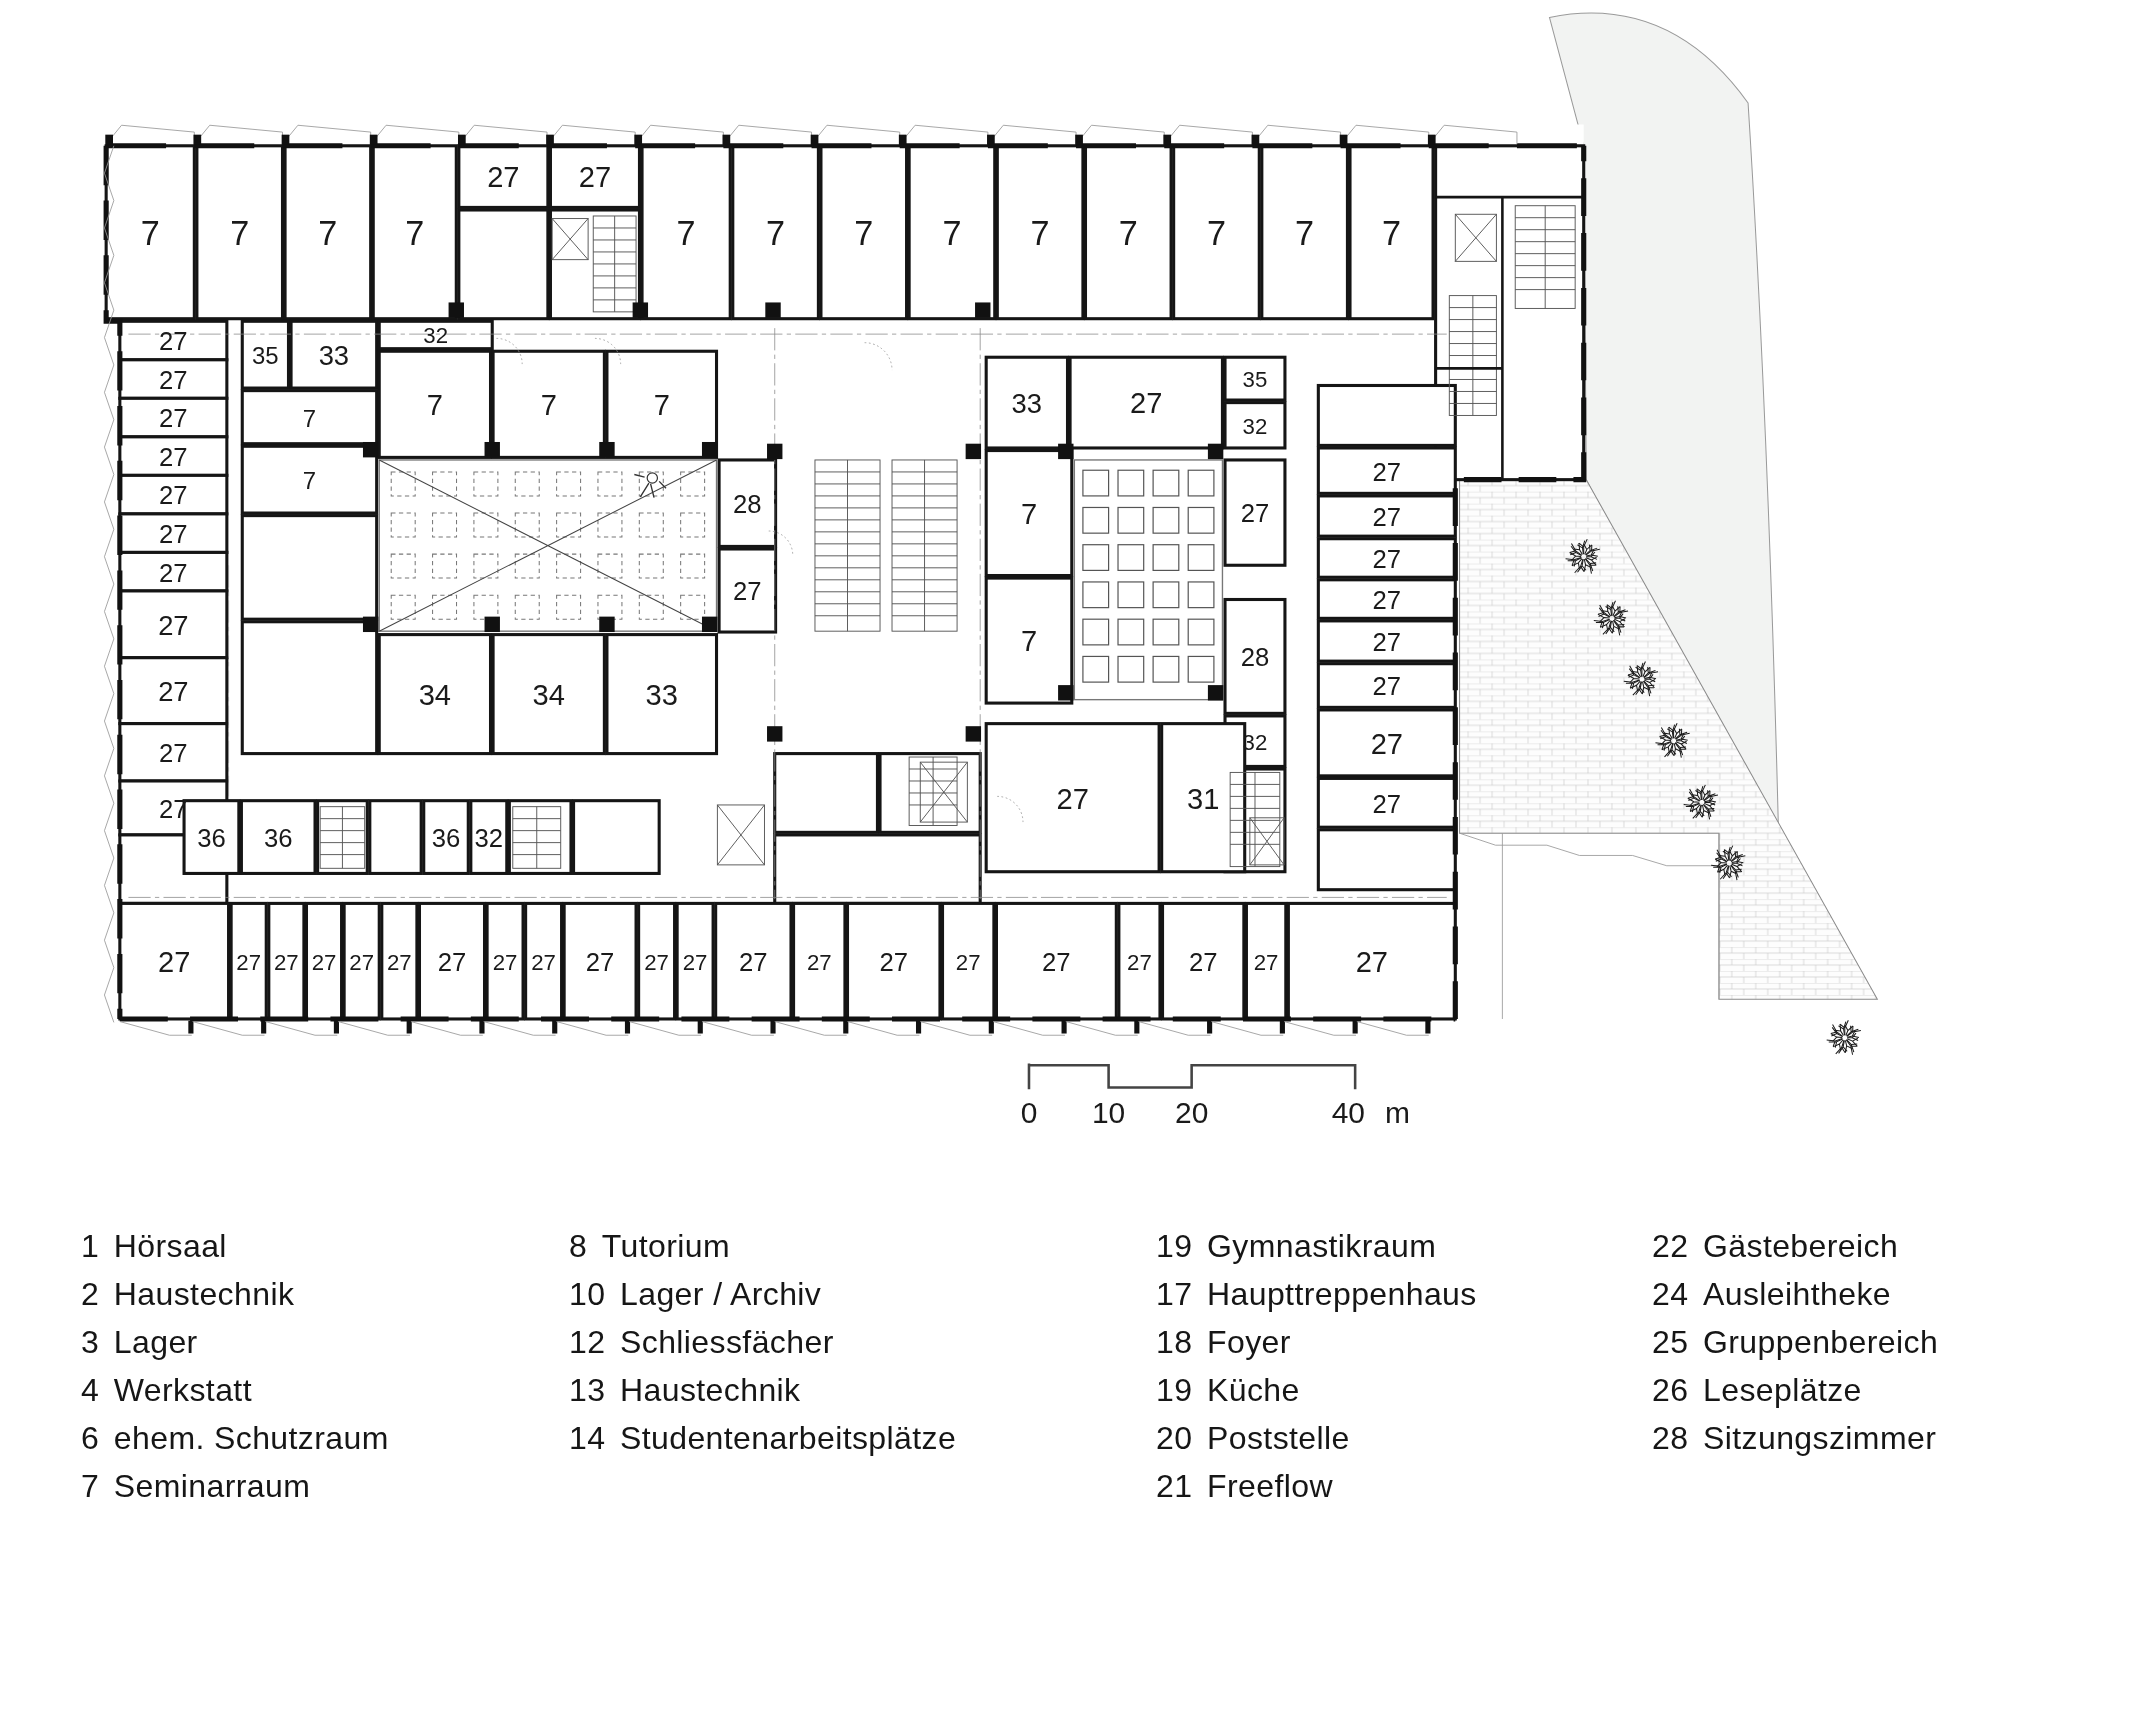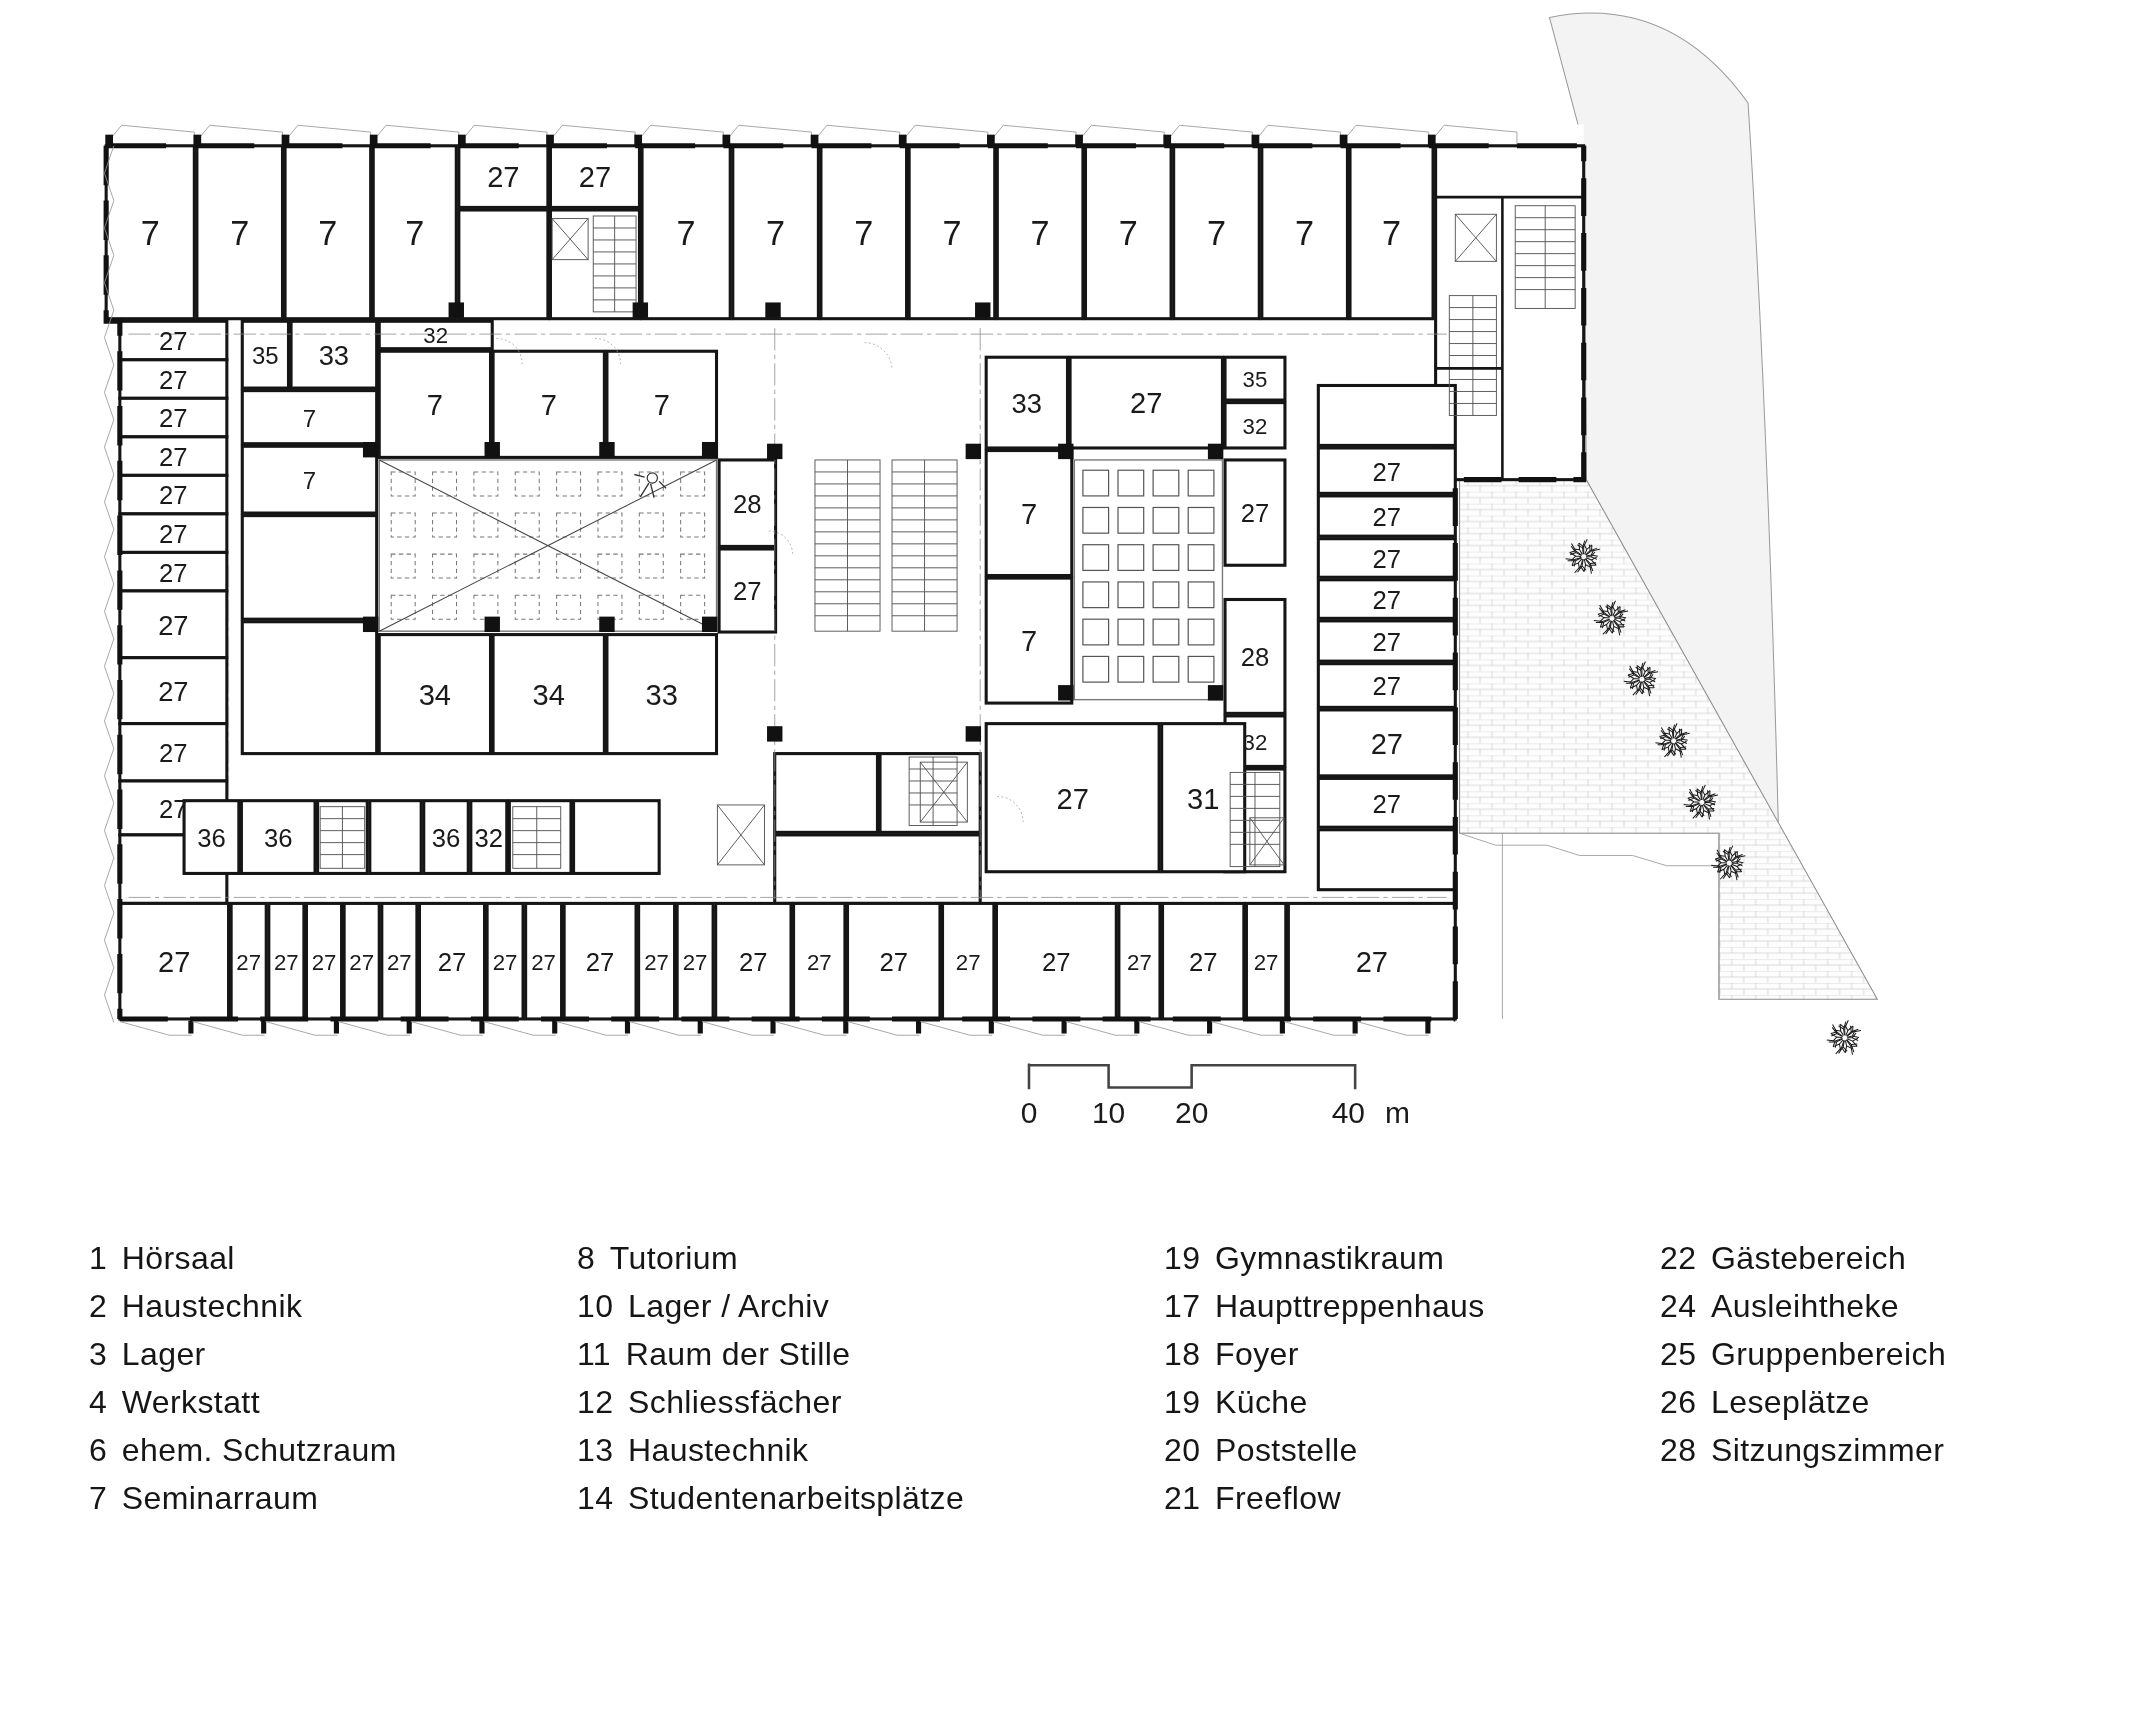--- a/index.html
+++ b/index.html
@@ -11,21 +11,21 @@
   .thinline{stroke:#999;stroke-width:1;fill:none;}
   .grid-dash{fill:none;stroke:#777;stroke-width:1.2;stroke-dasharray:5 4;}
   .grid-solid{fill:none;stroke:#555;stroke-width:1.4;}
   .cross{stroke:#444;stroke-width:1.2;fill:none;}
   .stair{stroke:#555;stroke-width:1.1;fill:none;}
   .pillar{fill:#111;}
   .ddot{stroke:#888;stroke-width:0.9;fill:none;stroke-dasharray:26 5 5 5;}
   .arc{stroke:#999;stroke-width:1;fill:none;stroke-dasharray:2 3;}
   .scalebar{stroke:#444;stroke-width:3;fill:none;}
   #legend{position:absolute;top:1222px;left:0;width:2147px;}
-  .lg-col{position:absolute;top:12px;margin-left:8px;}
+  .lg-col{position:absolute;top:0;}
   .lg-row{height:48px;line-height:48px;font-size:32px;white-space:nowrap;letter-spacing:0.4px;}
   .lg-num{display:inline-block;margin-right:14.6px;}
 </style>
 </head>
 <body>
 
 <div id="stage">
   <svg id="plan" width="2147" height="1199" viewBox="0 0 2508 1400">
     <defs>
       <pattern id="brick" width="28" height="14" patternUnits="userSpaceOnUse">
@@ -746,21 +746,20 @@
         <div class="lg-row"><span class="lg-num">1</span><span>Hörsaal</span></div>
         <div class="lg-row"><span class="lg-num">2</span><span>Haustechnik</span></div>
         <div class="lg-row"><span class="lg-num">3</span><span>Lager</span></div>
         <div class="lg-row"><span class="lg-num">4</span><span>Werkstatt</span></div>
         <div class="lg-row"><span class="lg-num">6</span><span>ehem. Schutzraum</span></div>
         <div class="lg-row"><span class="lg-num">7</span><span>Seminarraum</span></div>
       </div>
       <div class="lg-col" style="left: 569px;">
         <div class="lg-row"><span class="lg-num">8</span><span>Tutorium</span></div>
         <div class="lg-row"><span class="lg-num">10</span><span>Lager / Archiv</span></div>
-        <div class="lg-row"><span class="lg-num">11</span><span>Raum der Stille</span></div>
         <div class="lg-row"><span class="lg-num">12</span><span>Schliessfächer</span></div>
         <div class="lg-row"><span class="lg-num">13</span><span>Haustechnik</span></div>
         <div class="lg-row"><span class="lg-num">14</span><span>Studentenarbeitsplätze</span></div>
       </div>
       <div class="lg-col" style="left: 1156px;">
         <div class="lg-row"><span class="lg-num">19</span><span>Gymnastikraum</span></div>
         <div class="lg-row"><span class="lg-num">17</span><span>Haupttreppenhaus</span></div>
         <div class="lg-row"><span class="lg-num">18</span><span>Foyer</span></div>
         <div class="lg-row"><span class="lg-num">19</span><span>Küche</span></div>
         <div class="lg-row"><span class="lg-num">20</span><span>Poststelle</span></div>

